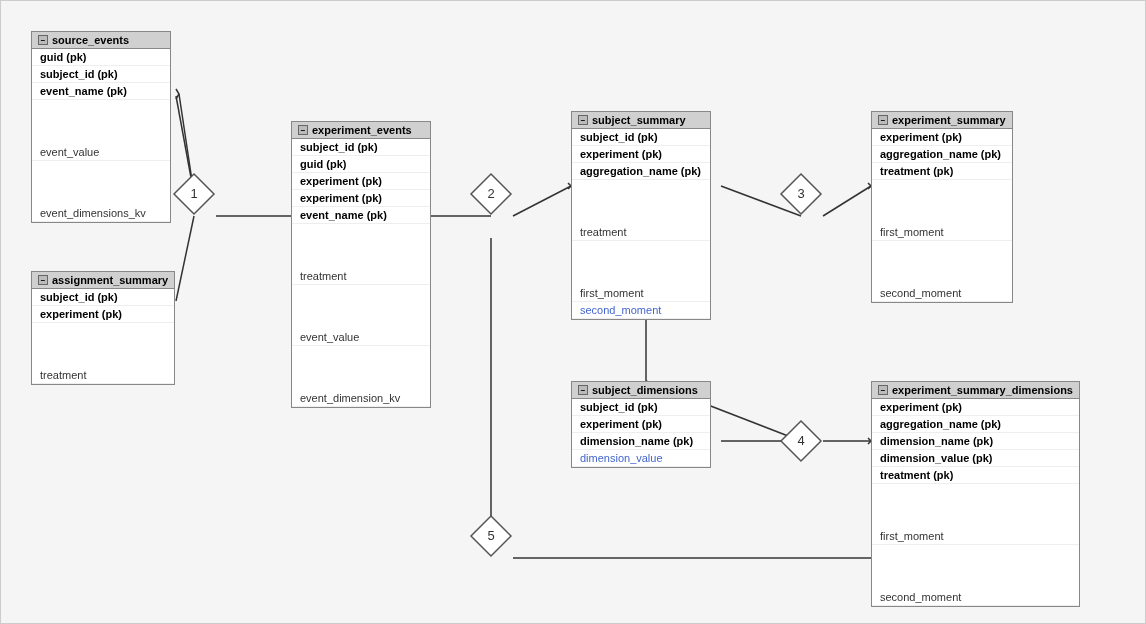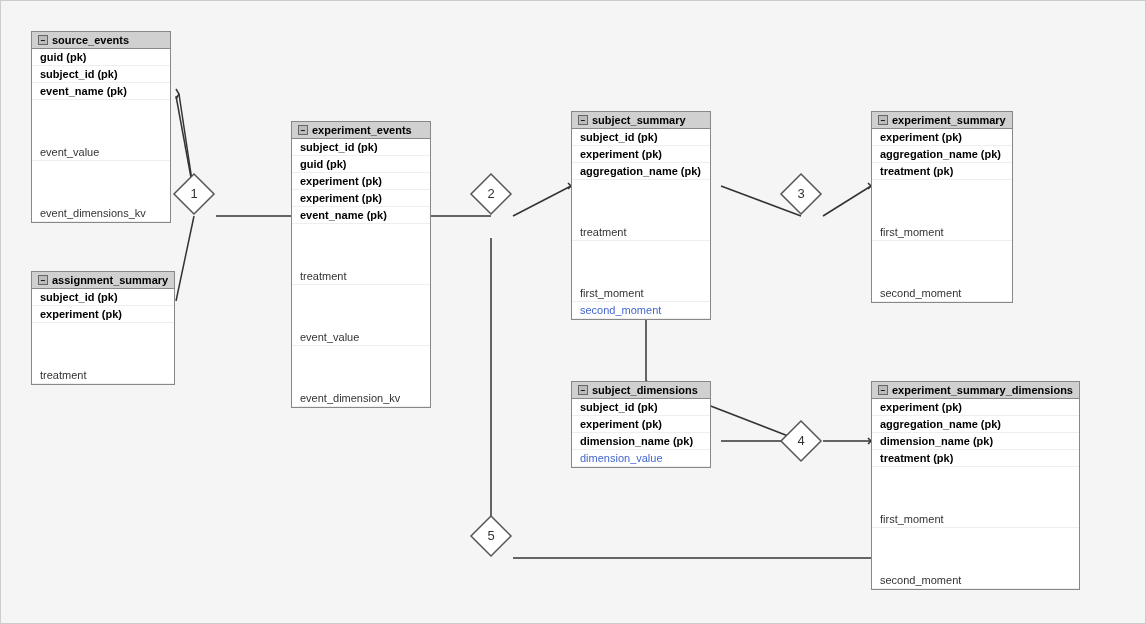--- a/index.html
+++ b/index.html
@@ -192,20 +192,21 @@
       <div class="table-row fk">dimension_value</div>
     </div>
     <div class="table-box" style="left: 870px; top: 380px;">
       <div class="table-header">
         <span class="minimize-icon">−</span>
         <span>experiment_summary_dimensions</span>
       </div>
       <div class="table-row pk">experiment (pk)</div>
       <div class="table-row pk">aggregation_name (pk)</div>
       <div class="table-row pk">dimension_name (pk)</div>
+      <div class="table-row pk">dimension_value (pk)</div>
       <div class="table-row pk">treatment (pk)</div>
       <div class="table-row normal">first_moment</div>
       <div class="table-row normal">second_moment</div>
     </div>
     <div class="diamond" style="left: 171px; top: 171px;"><svg viewBox="0 0 44 44" xmlns="http://www.w3.org/2000/svg">
     <polygon points="22,2 42,22 22,42 2,22" fill="white" stroke="#555" stroke-width="1.5"></polygon>
     <text x="22" y="26" text-anchor="middle" font-size="13" font-family="Arial" fill="#333">1</text>
   </svg></div>
     <div class="diamond" style="left: 468px; top: 171px;"><svg viewBox="0 0 44 44" xmlns="http://www.w3.org/2000/svg">
     <polygon points="22,2 42,22 22,42 2,22" fill="white" stroke="#555" stroke-width="1.5"></polygon>

